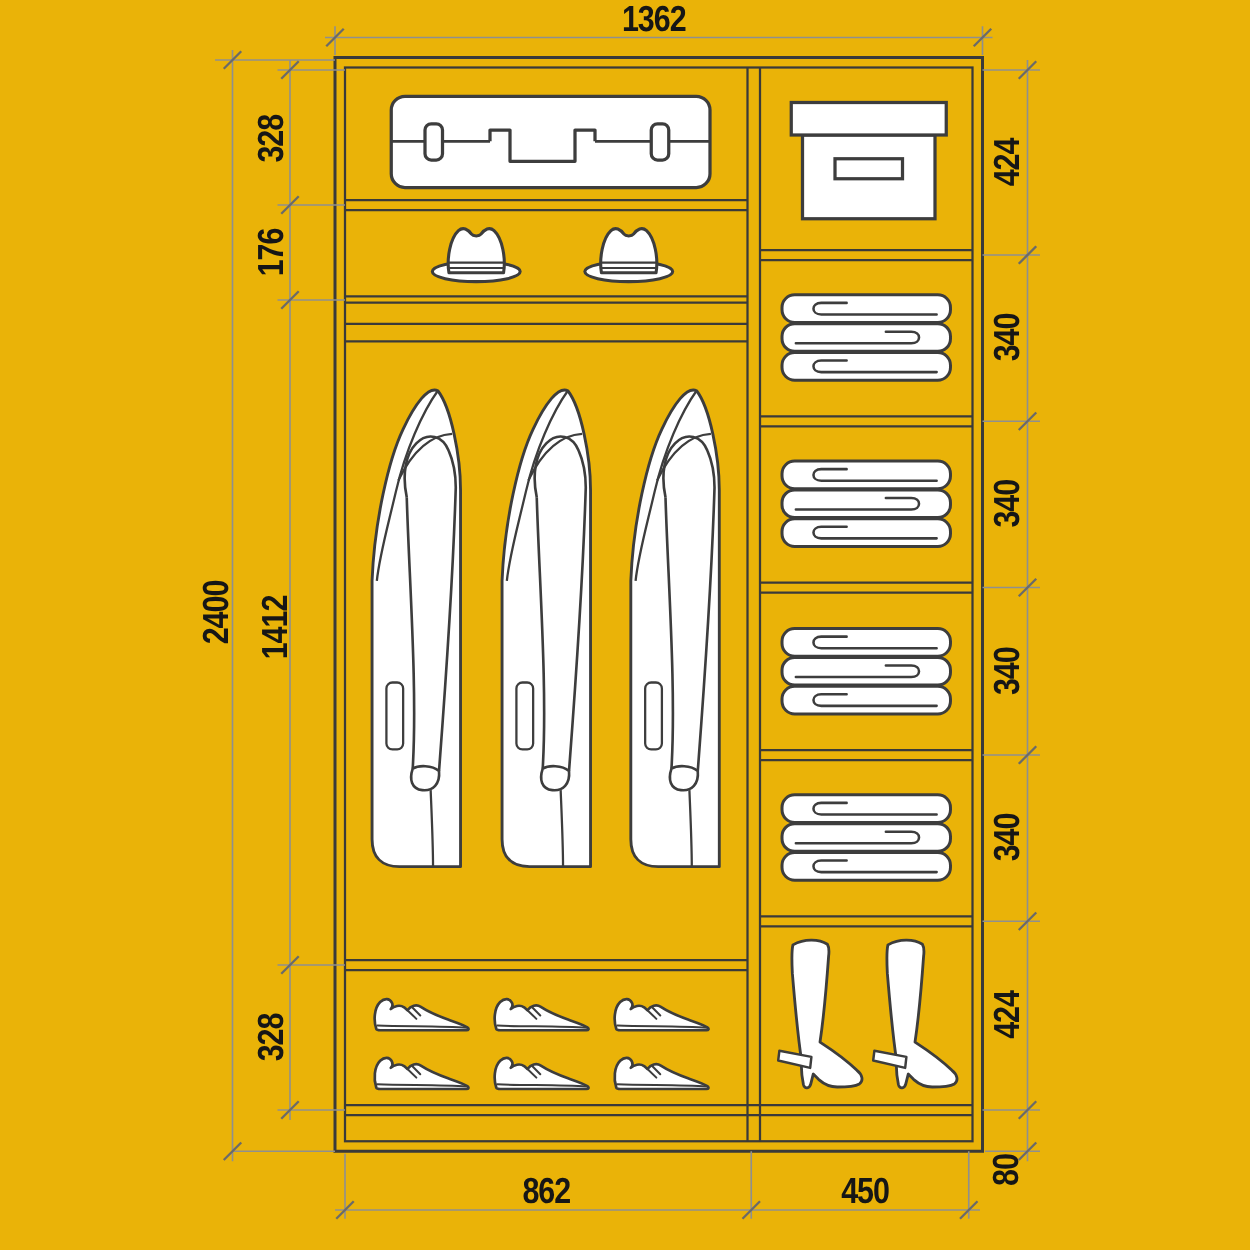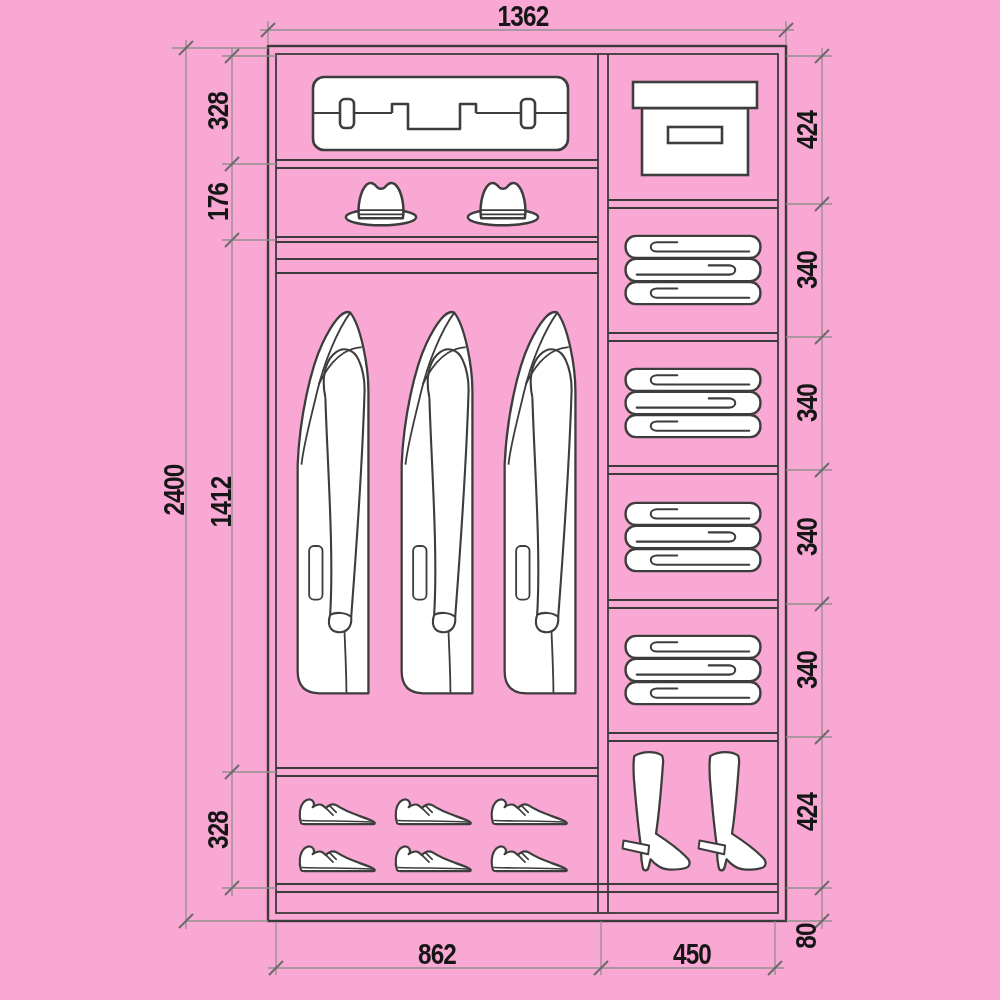--- a/index.html
+++ b/index.html
@@ -1,17 +1,17 @@
 <!DOCTYPE html>
 <html><head>
 <meta charset="utf-8">
 <style>
   html,body{margin:0;padding:0;background:#fff;}
   #stage{
-    position:relative;width:1000px;height:1000px;background:#f9a8d4;
+    position:relative;width:1000px;height:1000px;background:#eab308;
     font-family:"Liberation Sans",sans-serif;overflow:hidden;
   }
   #stage svg{position:absolute;left:0;top:0;}
   .dim{
     position:absolute;
     font:700 29px "Liberation Sans",sans-serif;
     color:#161616;
     letter-spacing:-1px;
     white-space:nowrap;
     transform:translate(-50%,-50%) scaleX(0.84);

